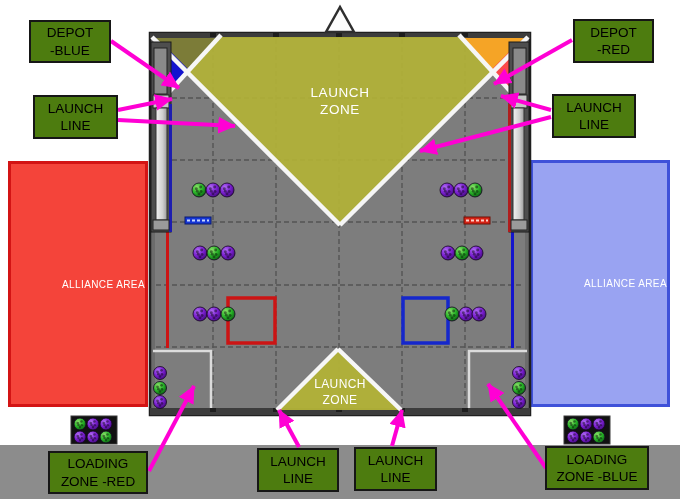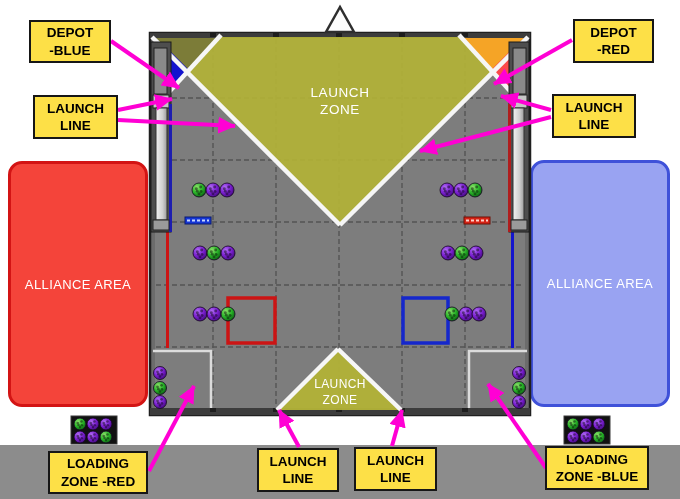--- a/index.html
+++ b/index.html
@@ -1,32 +1,32 @@
 <!DOCTYPE html>
 <html style="--magenta-arrow: #ff00d4; --launch-zone-yellow: #b2b237; --field-gray: #7d7d7d; --alliance-red: #f4443a; --alliance-blue: #99a3f2; --depot-blue: #1212cf; --depot-red: #fb4a4a; --ramp-orange: #f5a426; --ball-purple: #7a1fd0; --ball-green: #28b428;"><head>
 <meta charset="utf-8">
 <title>Field Diagram</title>
 <style>
   html,body{margin:0;padding:0;background:#ffffff;}
   .stage{position:relative;width:680px;height:499px;background:#ffffff;overflow:hidden;
          font-family:"Liberation Sans",sans-serif;}
   .bottom-bar{position:absolute;left:0;top:445px;width:680px;height:54px;background:#8c8c8c;}
   svg.field{position:absolute;left:0;top:0;}
-  .alliance{position:absolute;display:flex;align-items:center;justify-content:center;
-            color:#fff;font-size:13px;letter-spacing:.4px;border-radius:14px;}
+  .alliance{position:absolute;display:flex;align-items:center;justify-content:flex-end;
+            color:#fff;font-size:10px;letter-spacing:.4px;}
   .alliance.red{left:8px;top:161px;width:134px;height:240px;
                 background:var(--alliance-red,#f4443a);border:3px solid #d31414;}
   .alliance.blue{left:530px;top:160px;width:134px;height:241px;
                  background:var(--alliance-blue,#99a3f2);border:3px solid #3f51d9;}
   .zone-text{position:absolute;color:#fff;text-align:center;white-space:pre-line;font-weight:500;}
   #lz-top{left:290px;top:84px;width:100px;font-size:13.5px;line-height:17px;letter-spacing:.6px;}
   #lz-bottom{left:300px;top:377px;width:80px;font-size:12px;line-height:15.5px;letter-spacing:.4px;}
-  .callout{position:absolute;background:#fde047;border:2px solid #161616;box-sizing:border-box;
+  .callout{position:absolute;background:#4d7c0f;border:2px solid #161616;box-sizing:border-box;
            display:flex;align-items:center;justify-content:center;text-align:center;
-           white-space:pre-line;font-size:13.5px;line-height:17.5px;color:#000;font-weight:700;}
+           white-space:pre-line;font-size:13.5px;line-height:17.5px;color:#000;font-weight:400;}
   .seam{stroke:#545454;stroke-width:1.4;stroke-dasharray:5 3;fill:none;}
   .arrow{stroke:var(--magenta-arrow,#ff00d4);stroke-width:4;}
   #ah path{fill:var(--magenta-arrow,#ff00d4);}
   .wline{stroke:#f6f6f6;stroke-width:4.5;fill:none;}
   .cornerline{stroke:#dcdcdc;stroke-width:2.5;fill:none;}
 </style>
 </head>
 <body>
 
 <div class="stage">

